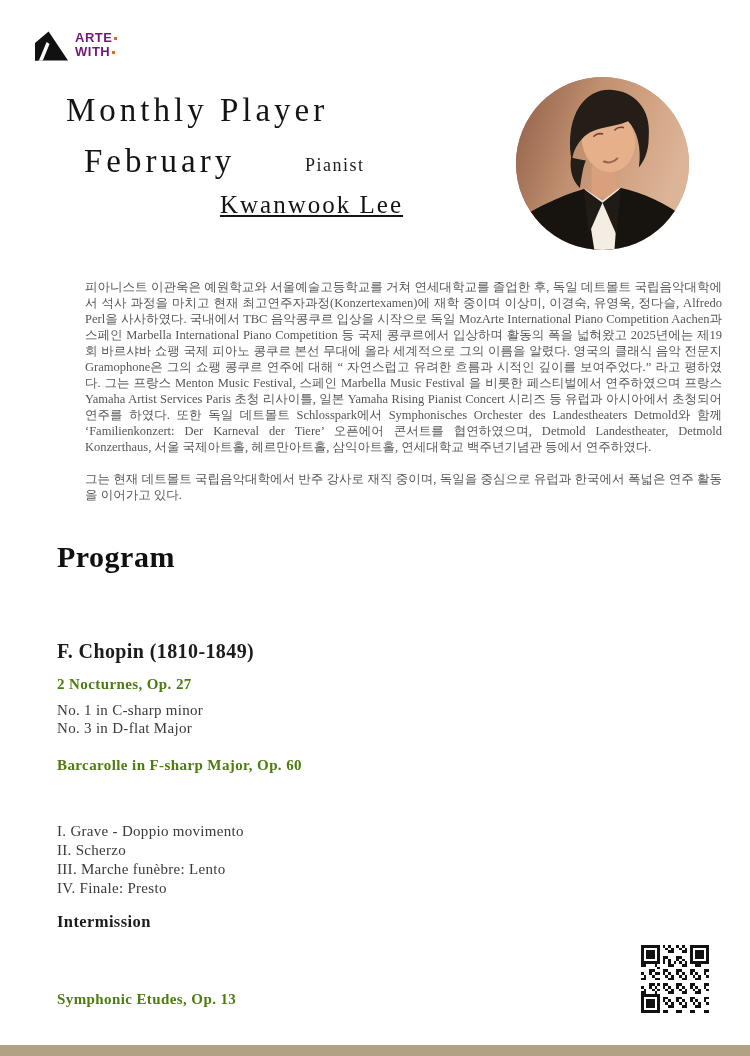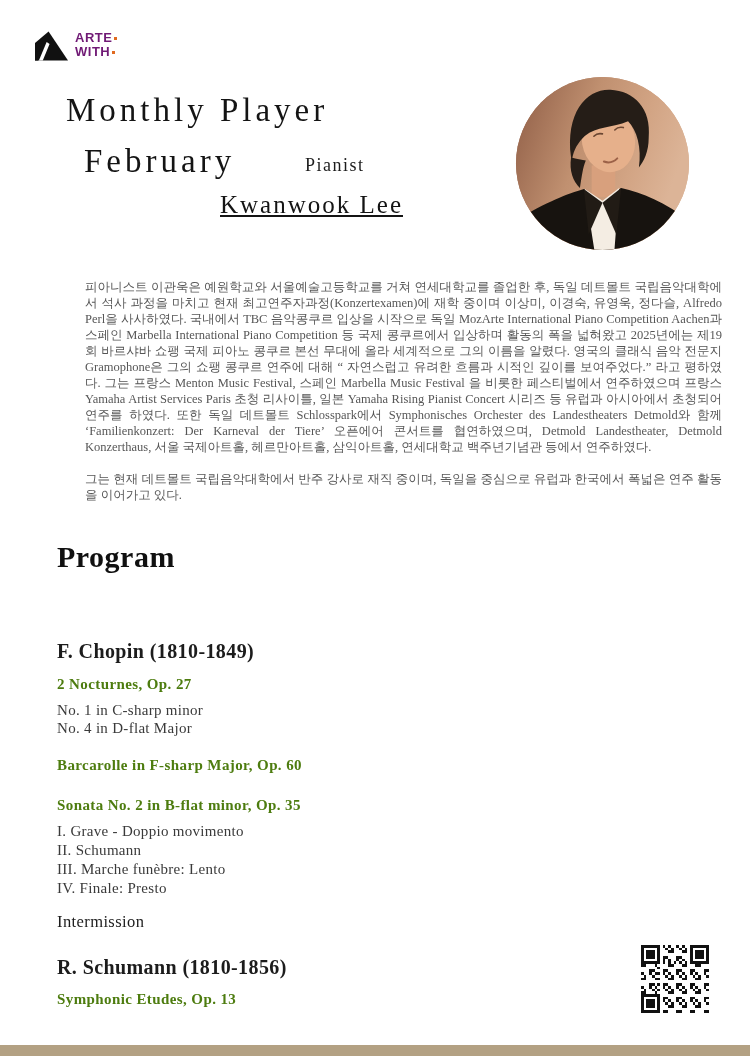--- a/index.html
+++ b/index.html
@@ -27,21 +27,21 @@
   
   .bio{position:absolute;left:57px;top:279px;width:637px;
     font-size:12.5px;line-height:16px;color:#565656;text-align:justify;letter-spacing:0;margin-left:28px;}
   .bio p{margin:0 0 16px 0;}
   
   .abs{position:absolute;left:57px;}
   .program-heading{top:540px;font-size:30px;font-weight:700;color:#101010;letter-spacing:.5px;}
   .composer{font-size:20px;font-weight:700;color:#1c1c1c;letter-spacing:.4px;}
   .work{font-size:15px;font-weight:700;color:#4d7c0f;letter-spacing:.4px;}
   .movement{font-size:15px;color:#3a3a3a;letter-spacing:.3px;}
-  .intermission{top:912px;font-size:16.5px;font-weight:400;color:#1c1c1c;letter-spacing:.4px;}
+  .intermission{top:912px;font-size:16.5px;font-weight:700;color:#1c1c1c;letter-spacing:.4px;}
   
   .qr{position:absolute;left:641px;top:945px;width:68px;height:68px;background:#fff;}
   .qr svg{display:block;width:100%;height:100%;shape-rendering:crispEdges;fill:#111;}
   .footer-bar{position:absolute;left:0;bottom:0;width:750px;height:11px;background:#b3a183;}
 </style>
 </head>
 <body>
 
 <div class="page">
 
@@ -111,33 +111,31 @@
     <p>피아니스트 이관욱은 예원학교와 서울예술고등학교를 거쳐 연세대학교를 졸업한 후, 독일 데트몰트 국립음악대학에서 석사 과정을 마치고 현재 최고연주자과정(Konzertexamen)에 재학 중이며 이상미, 이경숙, 유영욱, 정다슬, Alfredo Perl을 사사하였다. 국내에서 TBC 음악콩쿠르 입상을 시작으로 독일 MozArte International Piano Competition Aachen과 스페인 Marbella International Piano Competition 등 국제 콩쿠르에서 입상하며 활동의 폭을 넓혀왔고 2025년에는 제19회 바르샤바 쇼팽 국제 피아노 콩쿠르 본선 무대에 올라 세계적으로 그의 이름을 알렸다. 영국의 클래식 음악 전문지 Gramophone은 그의 쇼팽 콩쿠르 연주에 대해 “ 자연스럽고 유려한 흐름과 시적인 깊이를 보여주었다.” 라고 평하였다. 그는 프랑스 Menton Music Festival, 스페인 Marbella Music Festival 을 비롯한 페스티벌에서 연주하였으며 프랑스 Yamaha Artist Services Paris 초청 리사이틀, 일본 Yamaha Rising Pianist Concert 시리즈 등 유럽과 아시아에서 초청되어 연주를 하였다. 또한 독일 데트몰트 Schlosspark에서 Symphonisches Orchester des Landestheaters Detmold와 함께 ‘Familienkonzert: Der Karneval der Tiere’ 오픈에어 콘서트를 협연하였으며, Detmold Landestheater, Detmold Konzerthaus, 서울 국제아트홀, 헤르만아트홀, 삼익아트홀, 연세대학교 백주년기념관 등에서 연주하였다.</p>
     <p>그는 현재 데트몰트 국립음악대학에서 반주 강사로 재직 중이며, 독일을 중심으로 유럽과 한국에서 폭넓은 연주 활동을 이어가고 있다.</p>
   </div>
 
   <div class="abs program-heading">Program</div>
 
   <div class="abs composer" style="top:640px">F. Chopin (1810-1849)</div>
 
   <div class="abs work" style="top:676px">2 Nocturnes, Op. 27</div>
   <div class="abs movement" style="top:702px">No. 1 in C-sharp minor</div>
-  <div class="abs movement" style="top:720px">No. 4 in D-flat Major</div>
+  <div class="abs movement" style="top:720px">No. 3 in D-flat Major</div>
 
   <div class="abs work" style="top:757px">Barcarolle in F-sharp Major, Op. 60</div>
 
-  <div class="abs work" style="top:797px">Sonata No. 2 in B-flat minor, Op. 35</div>
   <div class="abs movement" style="top:823px">I. Grave - Doppio movimento</div>
-  <div class="abs movement" style="top:842px">II. Schumann</div>
+  <div class="abs movement" style="top:842px">II. Scherzo</div>
   <div class="abs movement" style="top:861px">III. Marche funèbre: Lento</div>
   <div class="abs movement" style="top:880px">IV. Finale: Presto</div>
 
   <div class="abs intermission">Intermission</div>
 
-  <div class="abs composer" style="top:956px">R. Schumann (1810-1856)</div>
   <div class="abs work" style="top:991px">Symphonic Etudes, Op. 13</div>
 
   <div class="qr">
     <svg viewBox="0 0 25 25">
         <rect x="0" y="0" width="1" height="1"></rect>
         <rect x="1" y="0" width="1" height="1"></rect>
         <rect x="2" y="0" width="1" height="1"></rect>
         <rect x="3" y="0" width="1" height="1"></rect>
         <rect x="4" y="0" width="1" height="1"></rect>
         <rect x="5" y="0" width="1" height="1"></rect>

